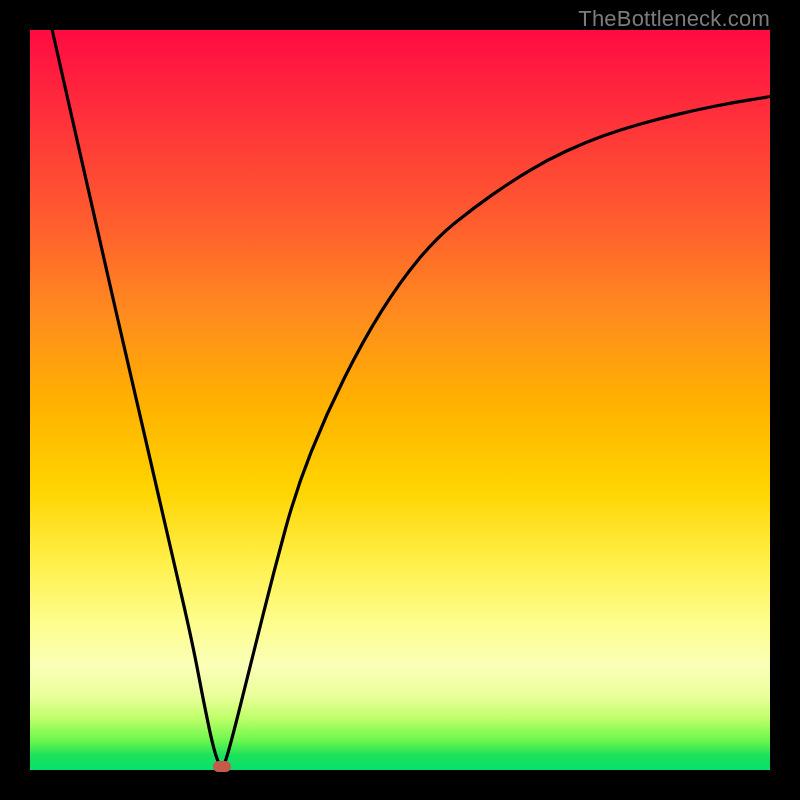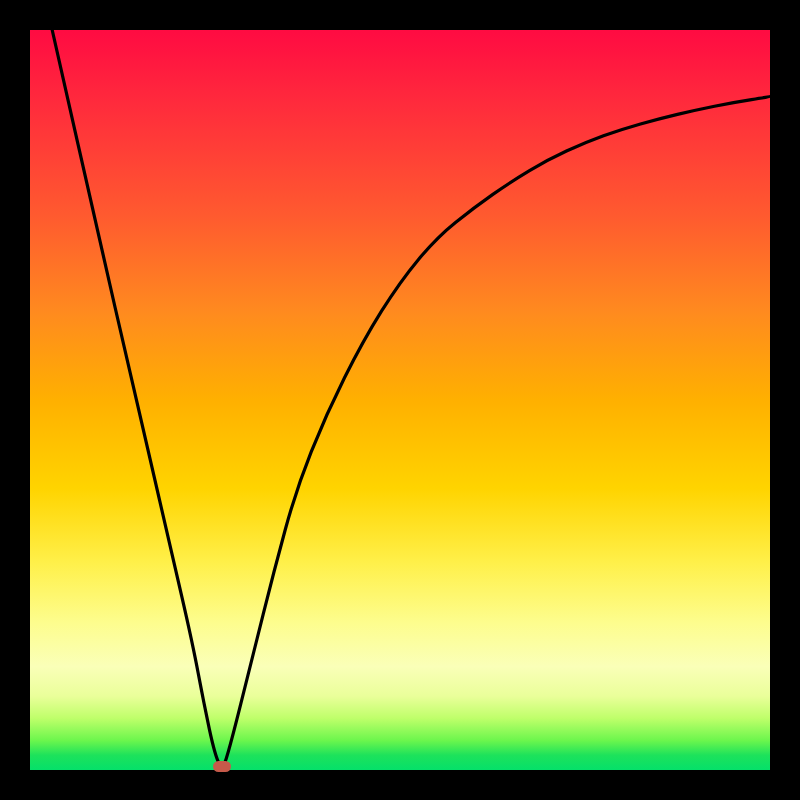--- a/index.html
+++ b/index.html
@@ -68,20 +68,21 @@
     height: 11px;
     border-radius: 6px;
     background: #c65a4a;
   }
 </style>
 </head>
 <body>
 
 <div class="frame">
 
+  <div class="watermark">TheBottleneck.com</div>
 
   <div class="plot-area">
 
     <svg class="curve" viewBox="0 0 740 740" preserveAspectRatio="none">
       <path fill="none" stroke="#000" stroke-width="3.2" stroke-linecap="round" stroke-linejoin="round" d="M 22.2 0.0 Q 37.0 66.6 48.1 114.7 Q 59.2 162.8 66.6 196.1 Q 74.0 229.4 85.1 277.5 Q 96.2 325.6 107.3 373.7 Q 118.4 421.8 129.5 469.9 Q 140.6 518.0 151.7 566.1 Q 162.8 614.2 168.3 643.8 Q 173.9 673.4 179.4 699.3 Q 185.0 725.2 188.7 732.6 Q 192.4 740.0 196.1 728.9 Q 199.8 717.8 210.9 673.4 Q 222.0 629.0 233.1 584.6 Q 244.2 540.2 255.3 499.5 Q 266.4 458.8 281.2 421.8 Q 296.0 384.8 314.5 347.8 Q 333.0 310.8 351.5 281.2 Q 370.0 251.6 388.5 229.4 Q 407.0 207.2 425.5 192.4 Q 444.0 177.6 462.5 164.6 Q 481.0 151.7 499.5 140.6 Q 518.0 129.5 536.5 121.0 Q 555.0 112.5 573.5 105.8 Q 592.0 99.2 610.5 94.0 Q 629.0 88.8 647.5 84.4 Q 666.0 79.9 684.5 76.2 Q 703.0 72.5 721.5 69.6 T 740.0 66.6"></path>
     </svg>
 
     <div class="marker" style="left: 183.4px; top: 731.3px;"></div>
 
   </div>

